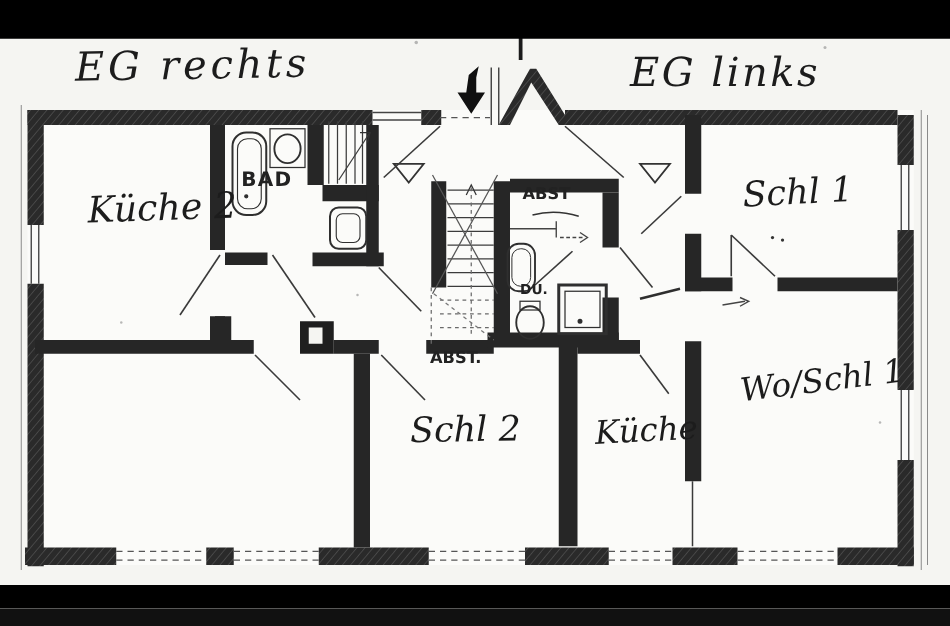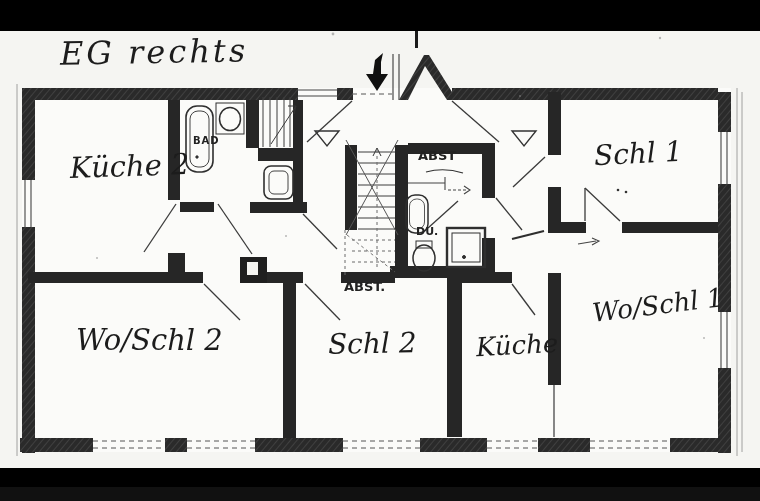--- a/index.html
+++ b/index.html
@@ -9,21 +9,21 @@
   .bar.top{top:0;height:31px;}
   .bar.bottom{top:468px;height:33px;}
   svg.plan{position:absolute;left:0;top:0;}
   .lbl{position:absolute;color:#1c1c1c;font-style:italic;white-space:nowrap;line-height:1;}
   .lbl.hand{font-family:"DejaVu Serif","Liberation Serif",serif;}
   .lbl.small{font-family:"DejaVu Sans","Liberation Sans",sans-serif;font-style:normal;
              font-weight:700;color:#222;}
   .t-left  {left:60px; top:36px; font-size:32px; letter-spacing:3px; transform:rotate(-1deg);}
   .t-right {left:504px;top:42px; font-size:32px; letter-spacing:2px;}
   .l-k2    {left:70px; top:152px;font-size:29px; transform:rotate(-2deg);}
-  .l-bad   {left:193px;top:136px;font-size:10px; letter-spacing:1px;}
+  .l-bad   {left:193px;top:136px;font-size:16px; letter-spacing:1px;}
   .l-abst1 {left:418px;top:149px;font-size:13px;}
   .l-du    {left:416px;top:226px;font-size:11px;}
   .l-abst2 {left:344px;top:236px;font-size:13px;margin-top:44px;}
   .l-s1    {left:594px;top:140px;font-size:28px; transform:rotate(-3deg);}
   .l-ws2   {left:76px; top:326px;font-size:29px;}
   .l-s2    {left:328px;top:330px;font-size:28px; transform:rotate(-1deg);}
   .l-ku    {left:476px;top:332px;font-size:26px; transform:rotate(-3deg);}
   .l-ws1   {left:592px;top:292px;font-size:26px; transform:rotate(-7deg);}
 </style>
 </head>
@@ -237,23 +237,23 @@
         <circle cx="704" cy="338" r="1"></circle>
       <circle cx="520" cy="96" r="1"></circle>
         <circle cx="333" cy="34" r="1.4"></circle>
     </g>
   </svg>
 
   <div class="bar top"></div>
   <div class="bar bottom"></div>
 
   <div class="lbl hand t-left">EG rechts</div>
+  <div class="lbl hand t-right">EG links</div>
   <div class="lbl hand l-k2">Küche 2</div>
   <div class="lbl small l-bad">BAD</div>
   <div class="lbl small l-abst1">ABST</div>
   <div class="lbl small l-du">DU.</div>
   <div class="lbl small l-abst2">ABST.</div>
   <div class="lbl hand l-s1">Schl 1</div>
-  <div class="lbl hand l-ws2">Wo/Schl 2</div>
   <div class="lbl hand l-s2">Schl 2</div>
   <div class="lbl hand l-ku">Küche</div>
   <div class="lbl hand l-ws1">Wo/Schl 1</div>
 </div>
 
 </body></html>

